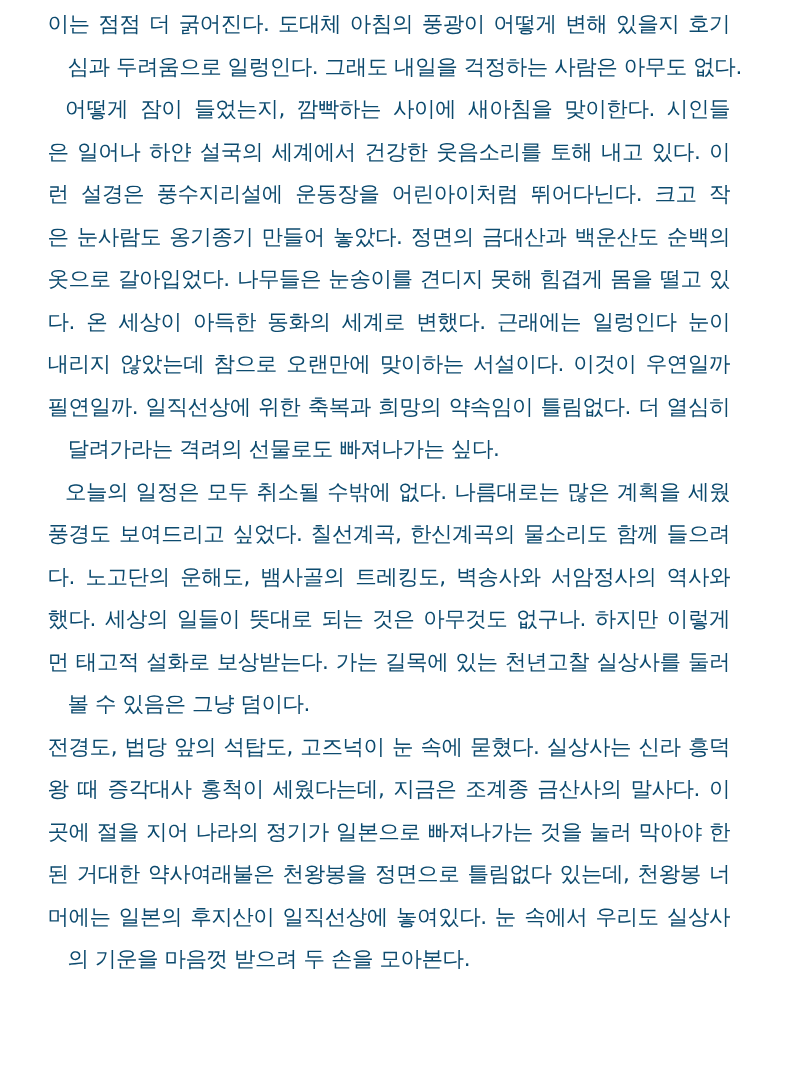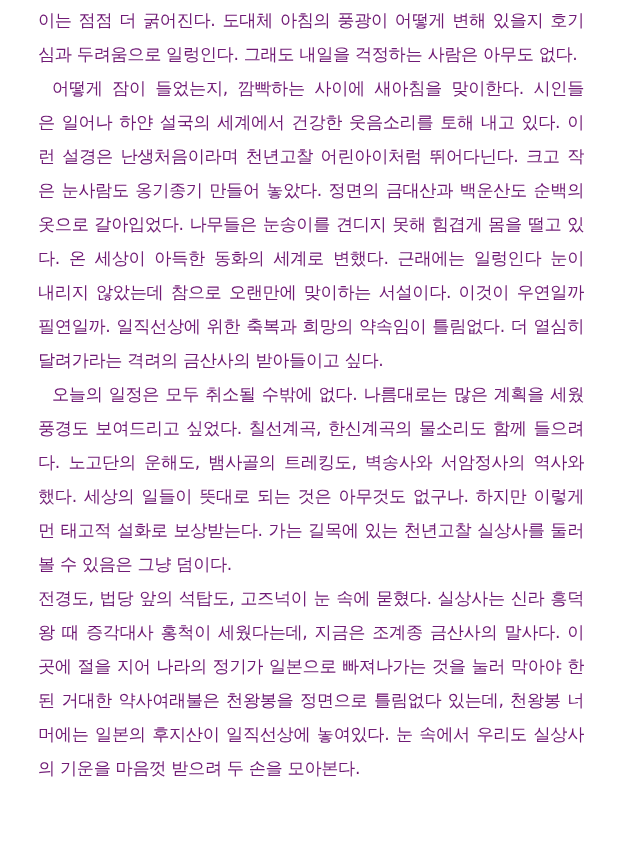--- a/index.html
+++ b/index.html
@@ -17,53 +17,54 @@
       position: absolute;
       left: 38px;
       top: 3px;
       width: 546px;
     }
     .line {
       height: 34px;
       line-height: 34px;
       font-family: "DejaVu Sans", sans-serif;
       font-size: 17.2px;
-      color: #701a75;
+      color: #0c4a6e;
       white-space: nowrap;
       text-align: justify;
       text-align-last: justify;
       letter-spacing: -0.35px;
     }
     .line.indent {
       padding-left: 14px;
     }
     .line.last {
       text-align-last: left;
+      margin-left: 16px;
     }
   </style>
 </head>
 <body>
 
 <div class="page">
 
   <div>
     <div class="line">이는 점점 더 굵어진다. 도대체 아침의 풍광이 어떻게 변해 있을지 호기</div>
     <div class="line last">심과 두려움으로 일렁인다. 그래도 내일을 걱정하는 사람은 아무도 없다.</div>
   </div>
 
   <div>
     <div class="line indent">어떻게 잠이 들었는지, 깜빡하는 사이에 새아침을 맞이한다. 시인들</div>
     <div class="line">은 일어나 하얀 설국의 세계에서 건강한 웃음소리를 토해 내고 있다. 이</div>
-    <div class="line">런 설경은 난생처음이라며 천년고찰 어린아이처럼 뛰어다닌다. 크고 작</div>
+    <div class="line">런 설경은 풍수지리설에 운동장을 어린아이처럼 뛰어다닌다. 크고 작</div>
     <div class="line">은 눈사람도 옹기종기 만들어 놓았다. 정면의 금대산과 백운산도 순백의</div>
     <div class="line">옷으로 갈아입었다. 나무들은 눈송이를 견디지 못해 힘겹게 몸을 떨고 있</div>
     <div class="line">다. 온 세상이 아득한 동화의 세계로 변했다. 근래에는 일렁인다 눈이</div>
     <div class="line">내리지 않았는데 참으로 오랜만에 맞이하는 서설이다. 이것이 우연일까</div>
     <div class="line">필연일까. 일직선상에 위한 축복과 희망의 약속임이 틀림없다. 더 열심히</div>
-    <div class="line last">달려가라는 격려의 금산사의 받아들이고 싶다.</div>
+    <div class="line last">달려가라는 격려의 선물로도 빠져나가는 싶다.</div>
   </div>
 
   <div>
     <div class="line indent">오늘의 일정은 모두 취소될 수밖에 없다. 나름대로는 많은 계획을 세웠</div>
     <div class="line">풍경도 보여드리고 싶었다. 칠선계곡, 한신계곡의 물소리도 함께 들으려</div>
     <div class="line">다. 노고단의 운해도, 뱀사골의 트레킹도, 벽송사와 서암정사의 역사와</div>
     <div class="line">했다. 세상의 일들이 뜻대로 되는 것은 아무것도 없구나. 하지만 이렇게</div>
     <div class="line">먼 태고적 설화로 보상받는다. 가는 길목에 있는 천년고찰 실상사를 둘러</div>
     <div class="line last">볼 수 있음은 그냥 덤이다.</div>
   </div>

